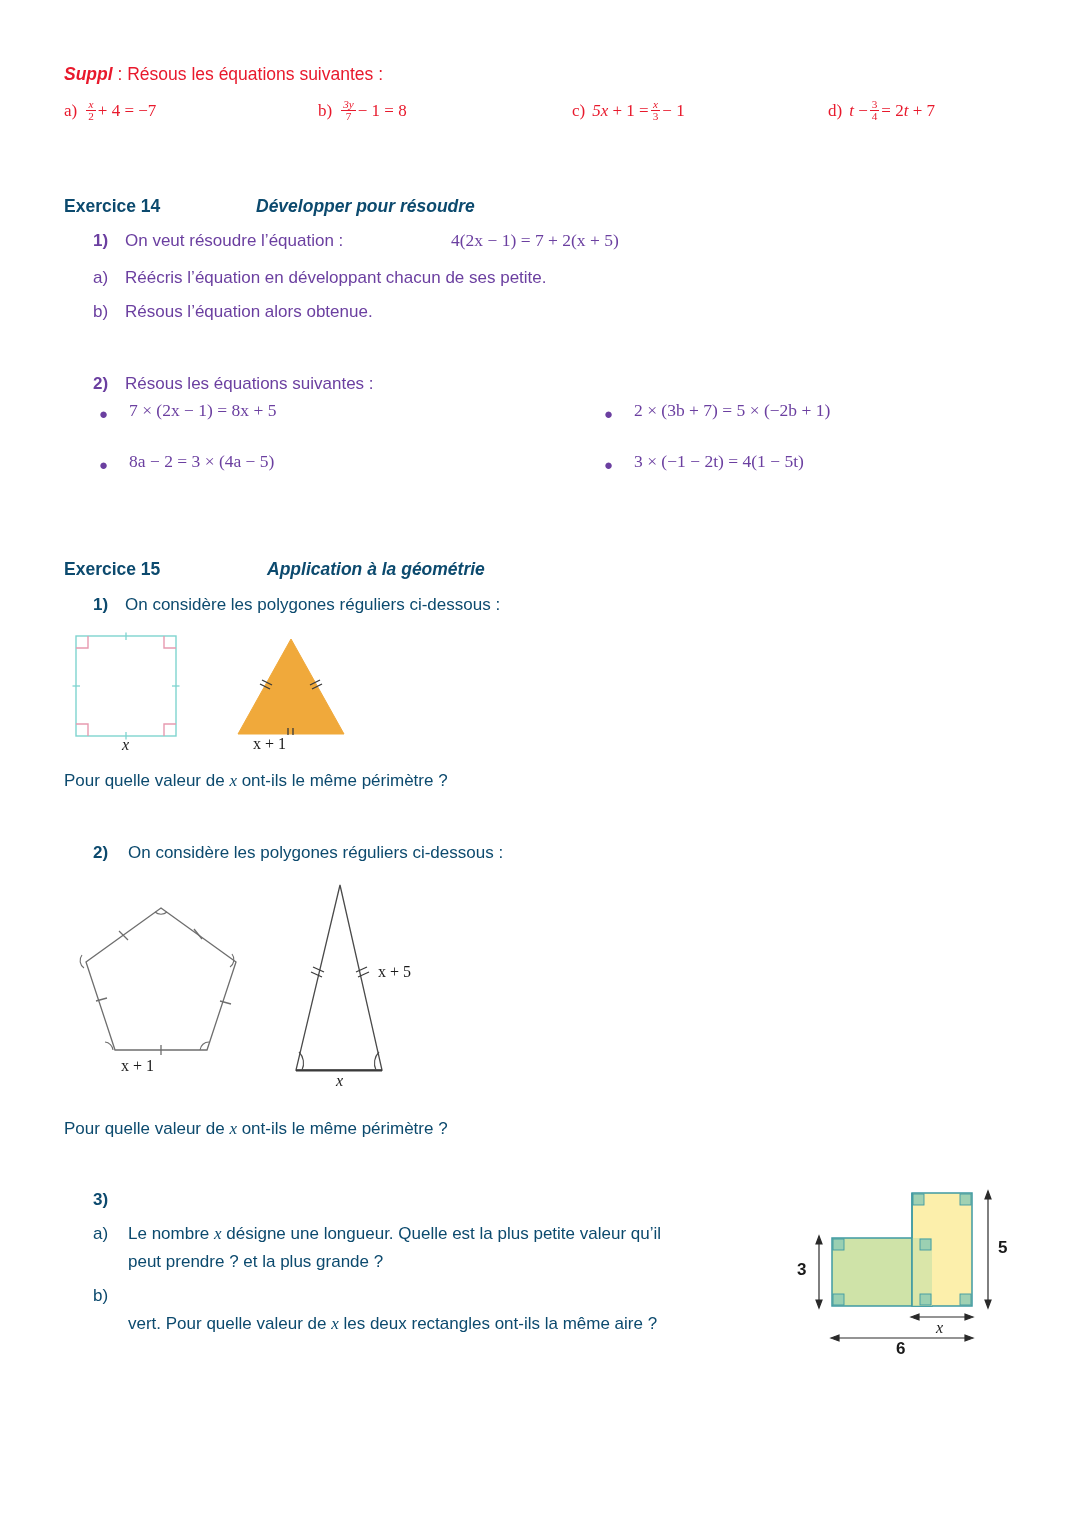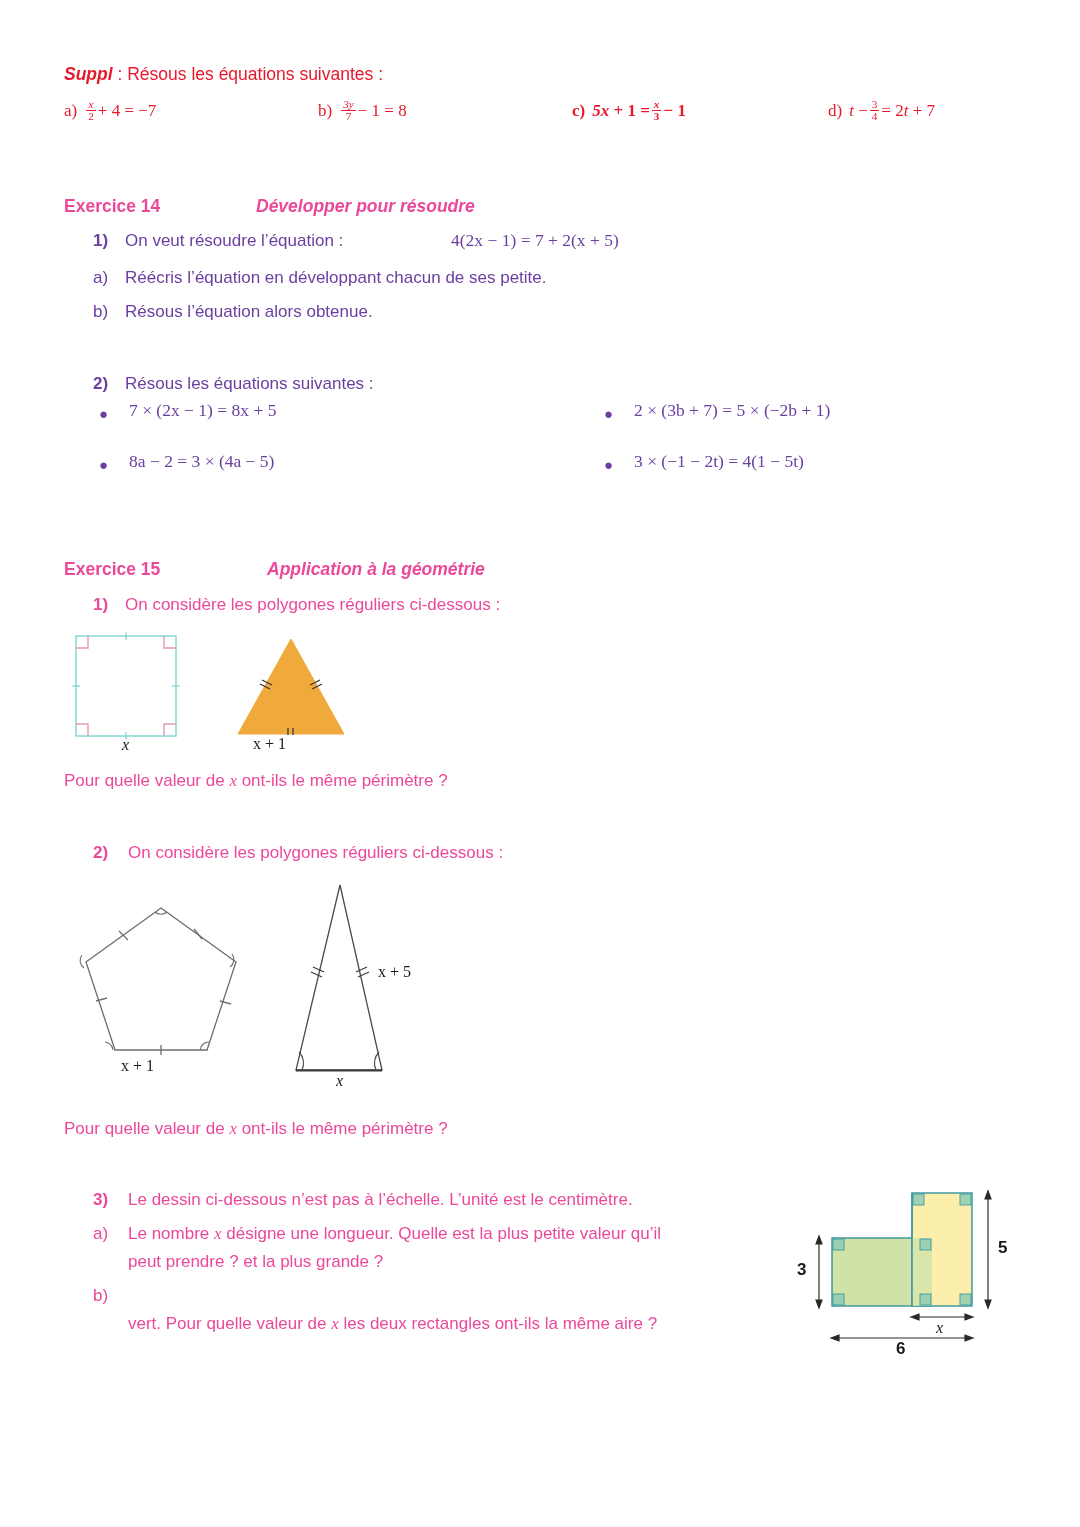--- a/index.html
+++ b/index.html
@@ -15,21 +15,21 @@
     color: #000000;
     overflow: hidden;
   }
   .page {
     position: absolute;
     inset: 0;
   }
   
   .red { color: #e8192c; }
   .purple { color: #6b3fa0; }
-  .blk { color: #ec4899; }
+  .blk { color: #0c4a6e; }
   .ital { font-style: italic; }
   .bold { font-weight: bold; }
   .serif-math {
     font-family: "Liberation Serif", "DejaVu Serif", serif;
   }
   .mi {
     font-family: "Liberation Serif", "DejaVu Serif", serif;
     font-style: italic;
   }
   .abs { position: absolute; white-space: nowrap; }
@@ -116,21 +116,21 @@
   </div>
 
   <div class="abs red suppl-eq" style="left:64px;">
     <span class="eq-label">a)</span><span class="frac"><span class="num mi">x</span><span class="den serif-math">2</span></span><span class="serif-math">+ 4 = −7</span>
   </div>
 
   <div class="abs red suppl-eq" style="left:318px;">
     <span class="eq-label">b)</span><span class="frac"><span class="num mi">3y</span><span class="den serif-math">7</span></span><span class="serif-math">− 1 = 8</span>
   </div>
 
-  <div class="abs red suppl-eq" style="left:572px;font-weight:bold;">
+  <div class="abs red suppl-eq" style="left:572px;">
     <span class="eq-label">c)</span><span class="serif-math"><span class="mi">5x</span> + 1 =</span><span class="frac"><span class="num mi">x</span><span class="den serif-math">3</span></span><span class="serif-math">− 1</span>
   </div>
 
   <div class="abs red suppl-eq" style="left:828px;">
     <span class="eq-label">d)</span><span class="serif-math"><span class="mi">t</span> −</span><span class="frac"><span class="num serif-math">3</span><span class="den serif-math">4</span></span><span class="serif-math">= 2<span class="mi">t</span> + 7</span>
   </div>
 
   <div class="abs ex-head blk" style="left:64px; top:196px;">Exercice 14</div>
   <div class="abs ex-title blk" style="left:256px; top:196px;">Développer pour résoudre</div>
 
@@ -247,21 +247,20 @@
     </svg>
     <div class="fig-label serif-math" style="left:100px; top:83px;">x + 5</div>
     <div class="fig-label mi" style="left:58px; top:192px;">x</div>
   </div>
 
   <div class="abs body-line blk" style="left:64px; top:1119px;">
     <span>Pour quelle valeur de </span><span class="mi">x</span><span> ont-ils le même périmètre ?</span>
   </div>
 
   <div class="abs num-label blk" style="left:93px; top:1190px;">3)</div>
-  <div class="abs body-line blk" style="left:128px; top:1190px;">Le dessin ci-dessous n’est pas à l’échelle. L’unité est le centimètre.</div>
 
   <div class="abs body-line blk" style="left:93px; top:1224px;">a)</div>
   <div class="abs body-line blk" style="left:128px; top:1224px;">
     <span>Le nombre </span><span class="mi">x</span><span> désigne une longueur. Quelle est la plus petite valeur qu’il</span>
   </div>
   <div class="abs body-line blk" style="left:128px; top:1252px;">peut prendre ? et la plus grande ?</div>
 
   <div class="abs body-line blk" style="left:93px; top:1286px;">b)</div>
   <div class="abs body-line blk" style="left:128px; top:1314px;">
     <span>vert. Pour quelle valeur de </span><span class="mi">x</span><span> les deux rectangles ont-ils la même aire ?</span>

